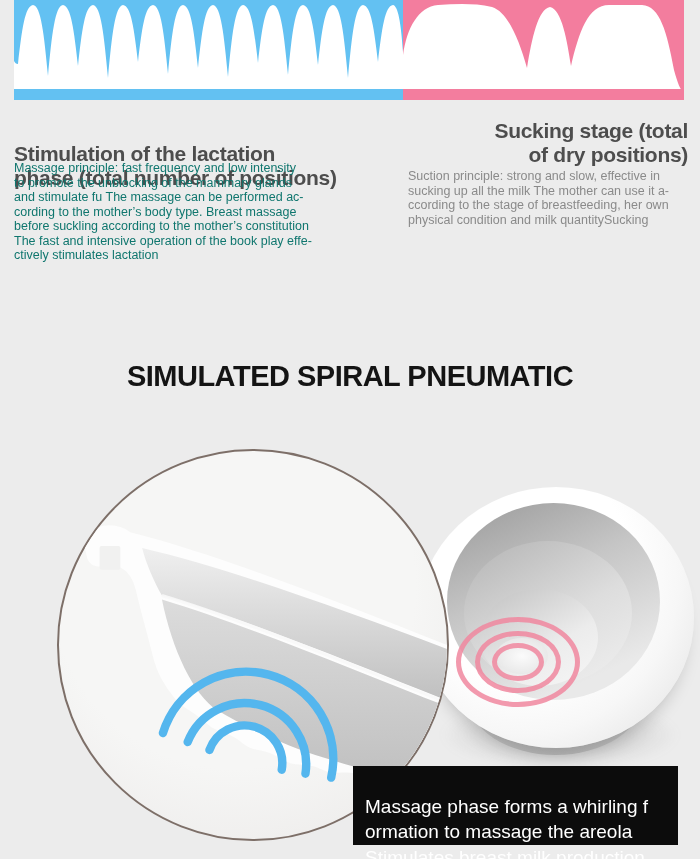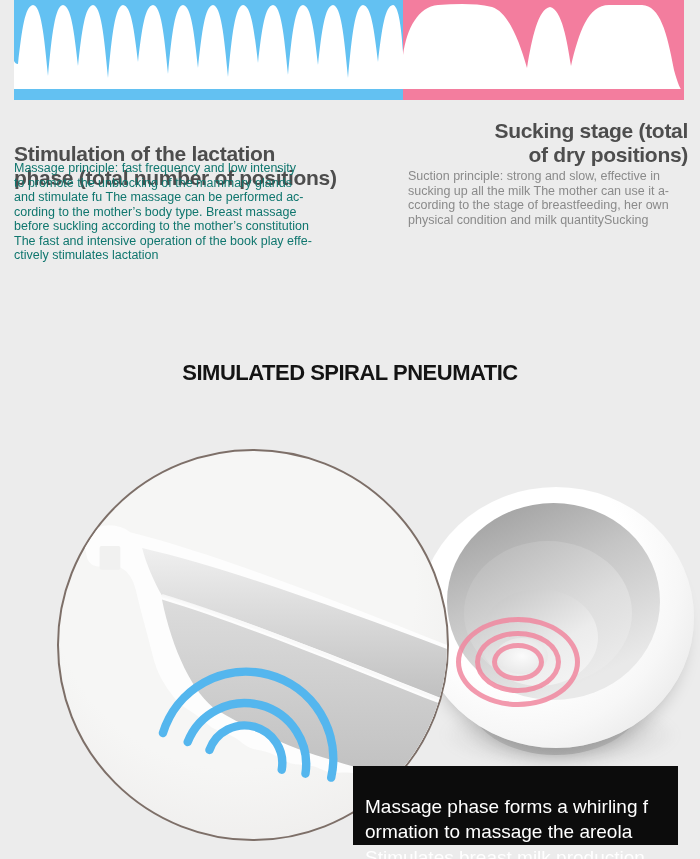--- a/index.html
+++ b/index.html
@@ -20,21 +20,21 @@
                color:#4d4d4d;letter-spacing:-0.3px;white-space:pre-line;}
   .col-body{position:absolute;font-size:12.5px;line-height:14.5px;color:#8a8a8a;
             letter-spacing:0;white-space:pre-line;}
   .left-heading{left:14px;top:106px;width:390px;margin-top:36px;}
   .left-body{left:14px;top:161px;width:390px;}
   .right-heading{left:408px;top:119px;width:280px;}
   .right-body{left:408px;top:169px;width:285px;}
 
   
   .big-heading{position:absolute;left:0;top:360px;width:700px;text-align:center;
-               font-size:22px;font-weight:bold;color:#141414;letter-spacing:-0.5px;}
+               font-size:29px;font-weight:bold;color:#141414;letter-spacing:-0.5px;}
 
   
   .cup-part{position:absolute;border-radius:50%;}
   .cup-shadow{left:440px;top:700px;width:240px;height:70px;z-index:1;
     background:radial-gradient(ellipse at center,rgba(110,110,110,.35),rgba(110,110,110,0) 70%);
     filter:blur(4px);}
   .cup-skirt{left:468px;top:640px;width:175px;height:115px;z-index:2;
     background:linear-gradient(180deg,#f0f0f0,#cfcfcf 60%,#bcbcbc);}
   .cup-ring{left:418px;top:487px;width:276px;height:261px;z-index:3;
     background:radial-gradient(ellipse at 38% 32%,#ffffff 45%,#f7f7f7 65%,#e9e9e9 84%,#dcdcdc 100%);

